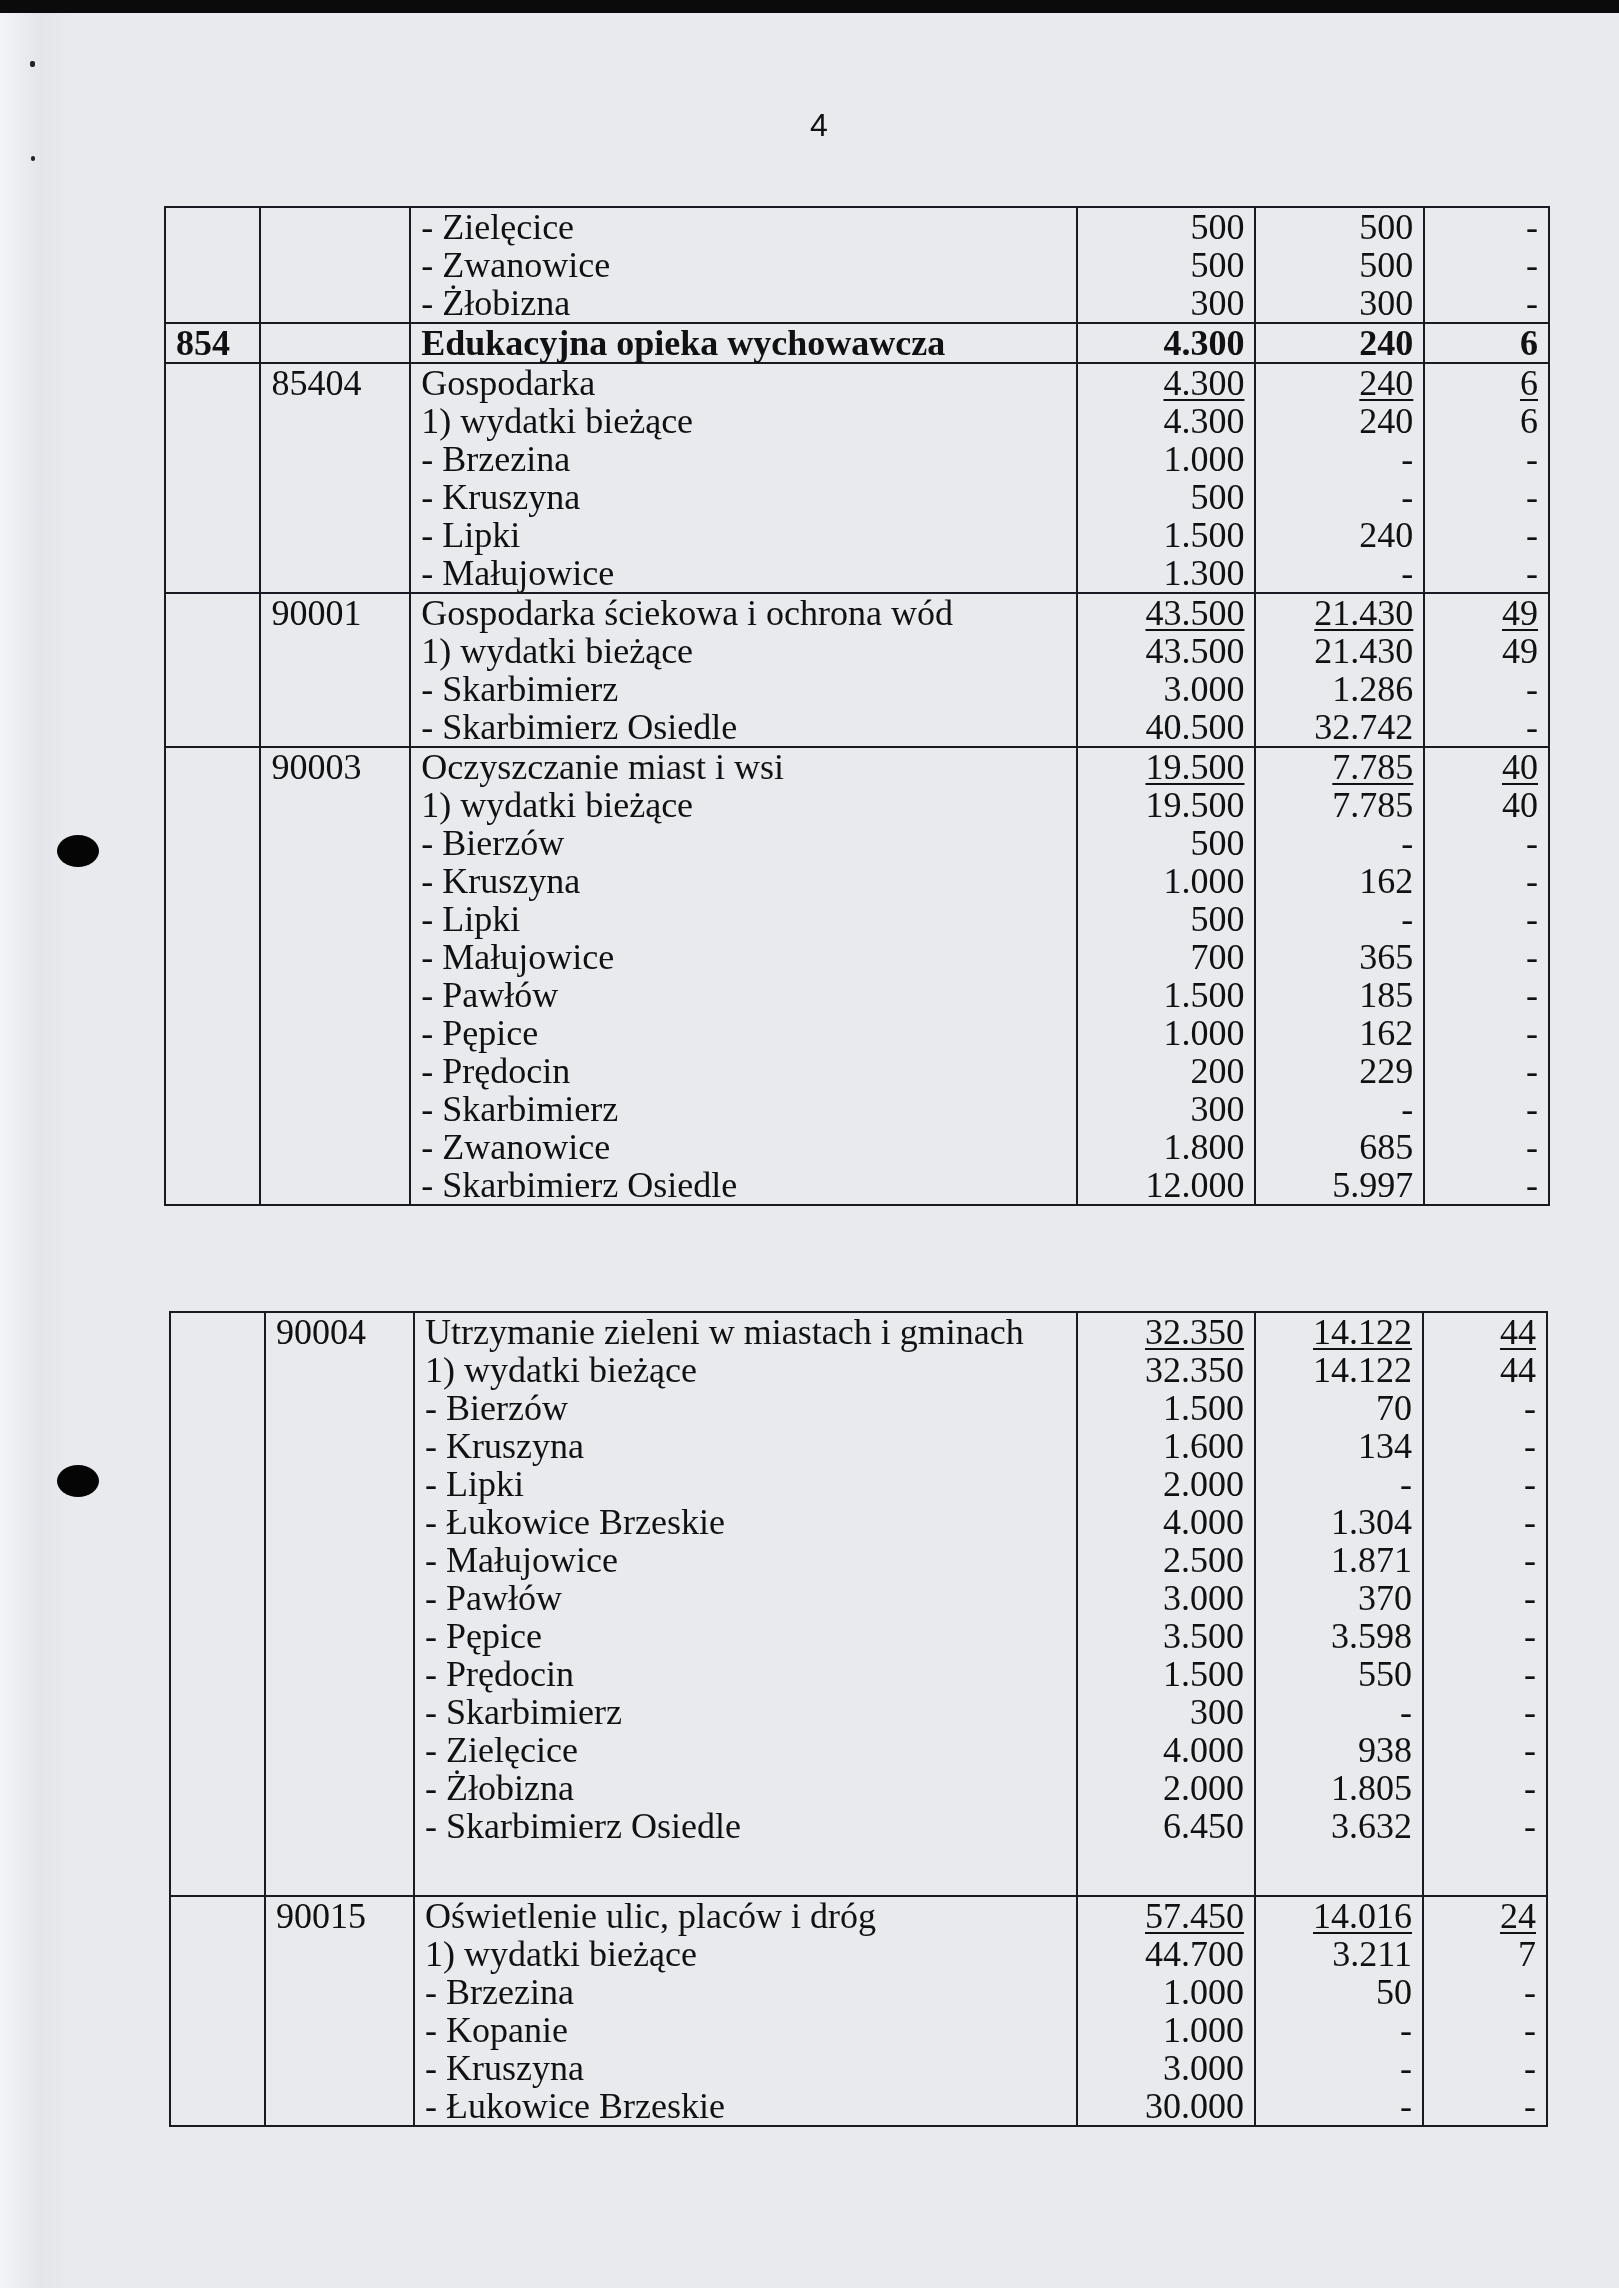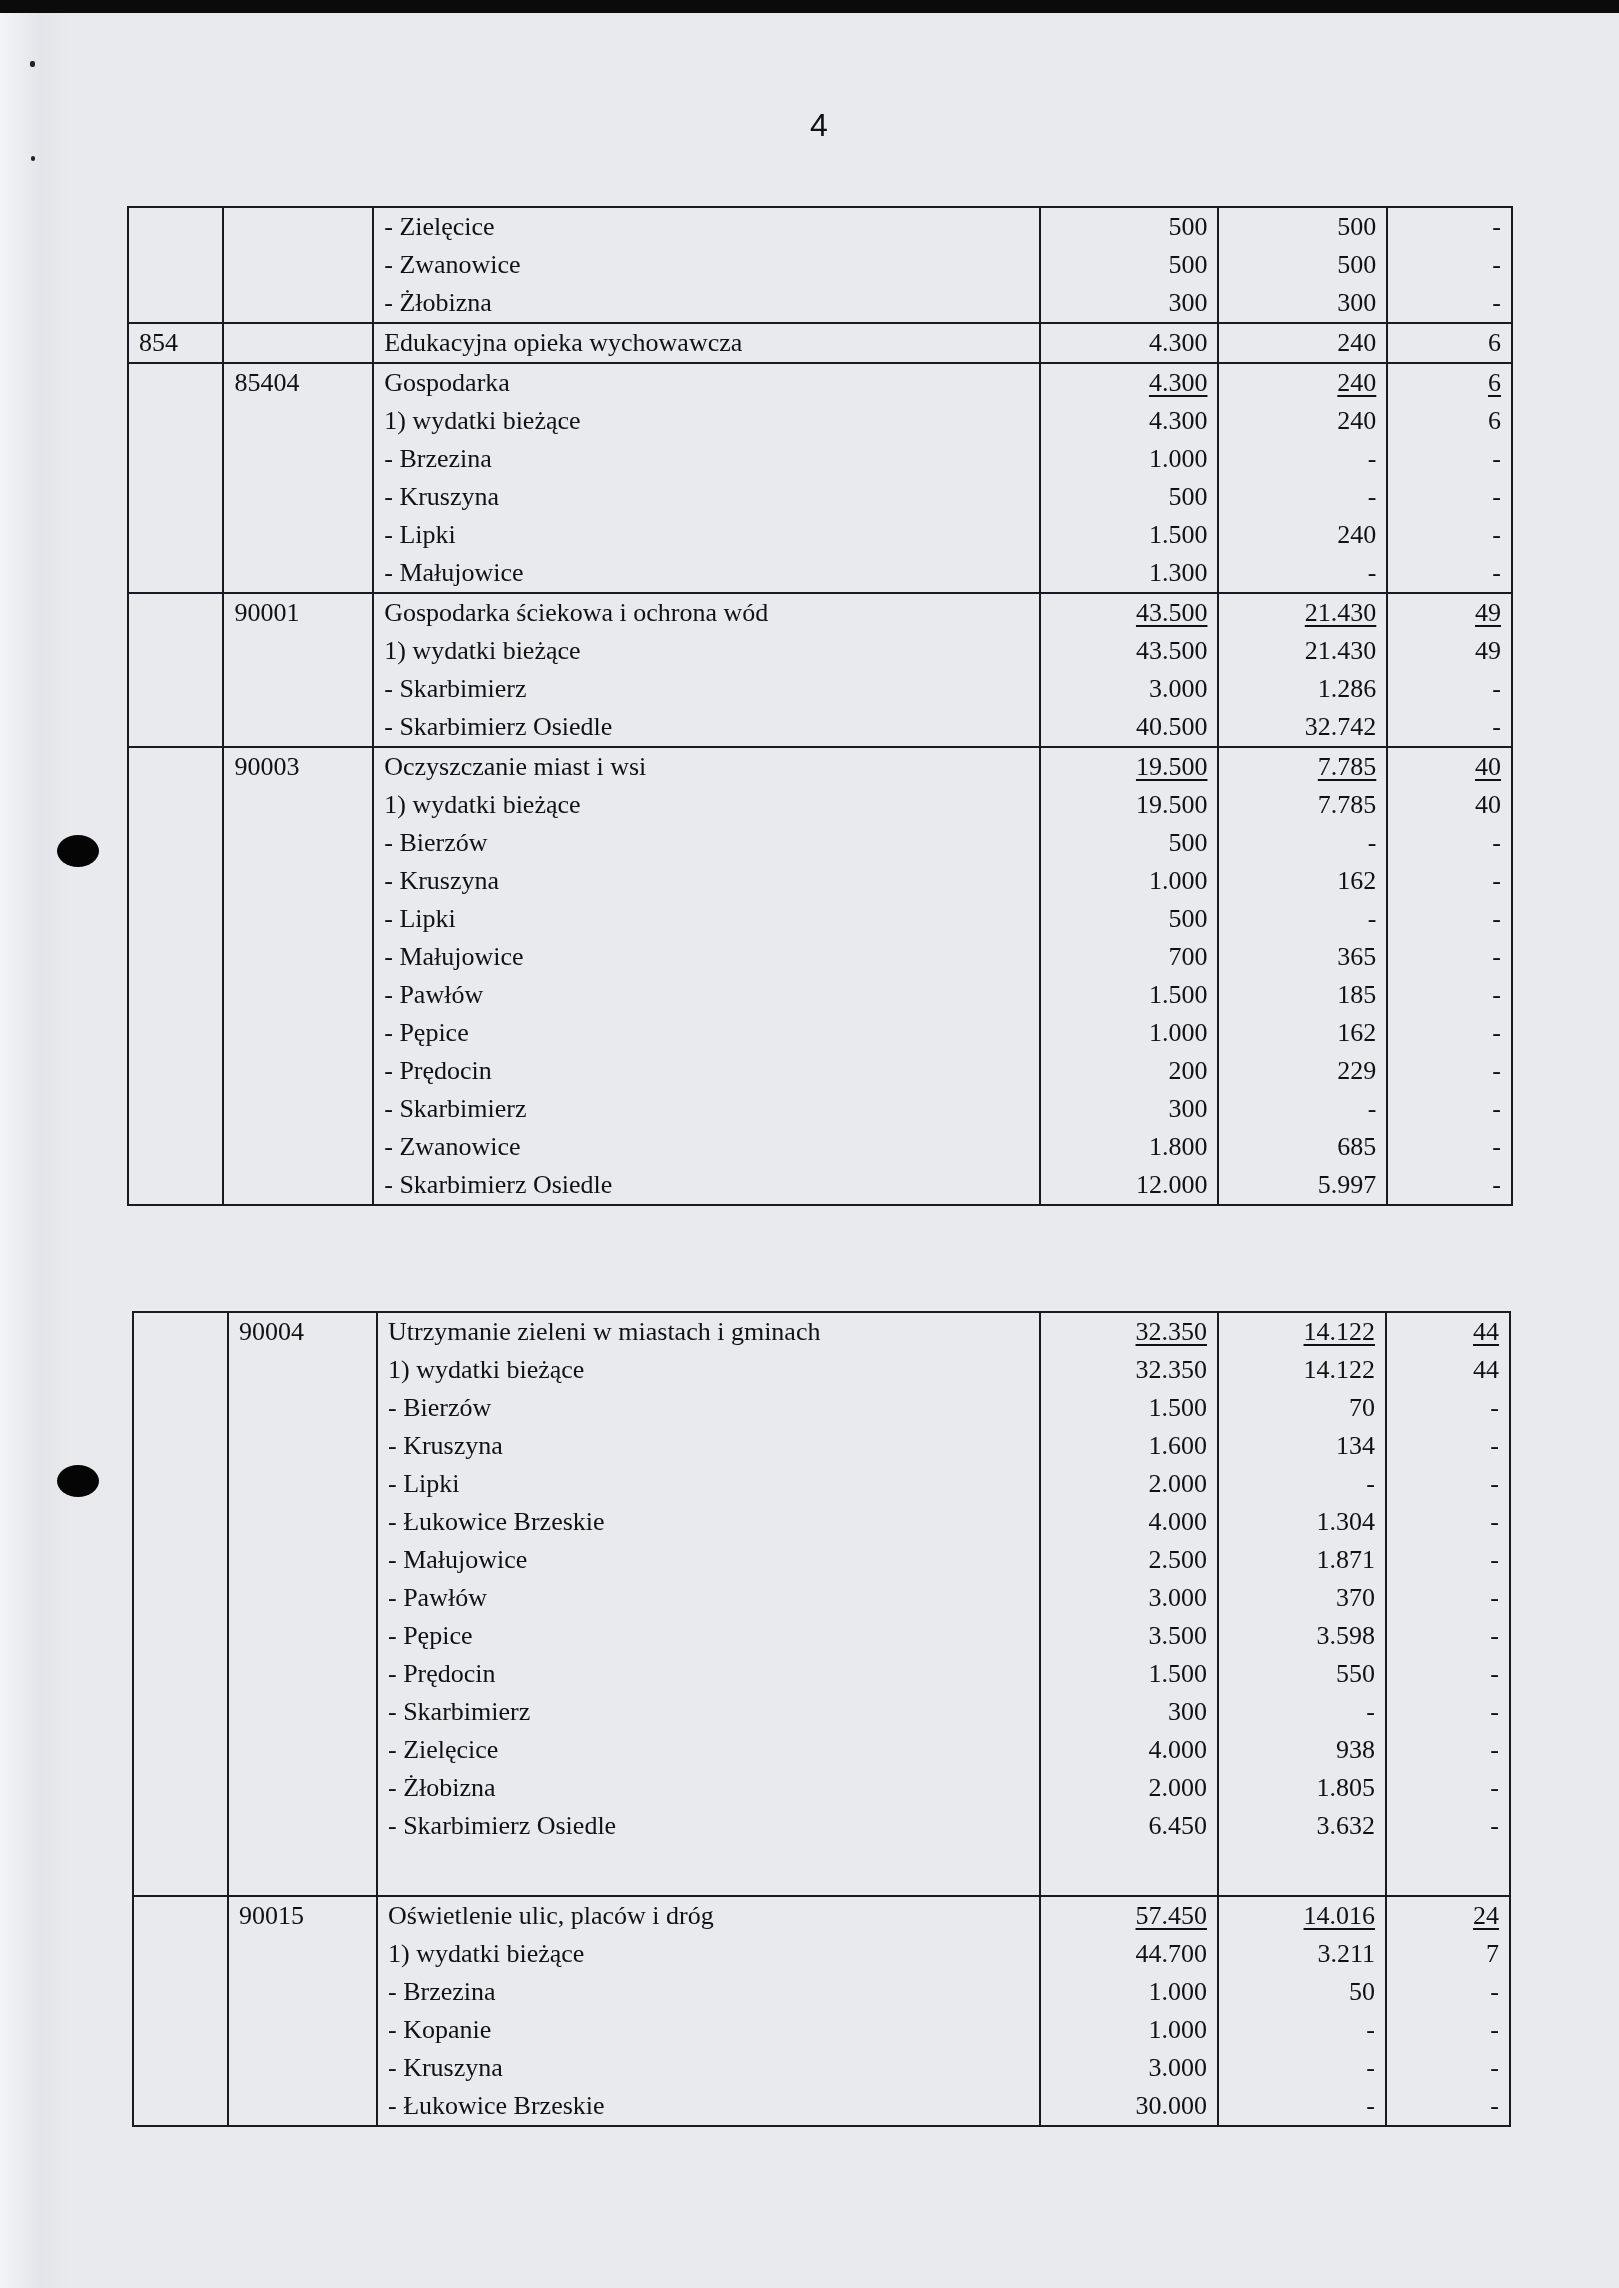--- a/index.html
+++ b/index.html
@@ -9,29 +9,29 @@
     font-family: "Liberation Serif", "DejaVu Serif", serif;
     color: #111;
   }
   .topbar { position: absolute; left: 0; top: 0; width: 1620px; height: 13px; background: #0b0b0b; }
   .paper-shade { position: absolute; left: 0; top: 13px; width: 69px; height: 2276px;
     background: linear-gradient(90deg, #f3f4f7 0%, #e4e5ea 60%, #e9eaee 100%); }
   .mark { position: absolute; background: #222; border-radius: 2px; }
   .hole { position: absolute; width: 42px; height: 32px; border-radius: 50%; background: #050505; }
   .page-number { position: absolute; left: 810px; top: 107px; font-size: 32px; font-family: "Liberation Sans", sans-serif; }
 
-  table.budget { position: absolute; border-collapse: collapse; table-layout: fixed; font-size: 26px; }
+  table.budget { position: absolute; border-collapse: collapse; table-layout: fixed; font-size: 36px; margin-left: 37px; }
   table.budget td { border: 2px solid #1a1a22; padding: 0 10px; vertical-align: top; line-height: 38px; }
   .t1 { left: 127px; top: 206px; width: 1386px; }
   .t2 { left: 132px; top: 1311px; width: 1210px; }
   col.c1 { width: 95px; } col.c2 { width: 149px; } col.c3 { width: 663px; }
   col.c4 { width: 178px; } col.c5 { width: 168px; } col.c6 { width: 124px; }
   .num { text-align: right; border-radius: 8px; }
   .line { display: block; white-space: nowrap; height: 38px; }
-  .bold { font-weight: normal; }
+  .bold { font-weight: bold; }
   .u { text-decoration: underline; text-decoration-thickness: 2px; text-underline-offset: 4px; }
   td.dept { font-weight: bold; }
   .spacer { height: 50px; display: block; }
 </style>
 </head>
 <body>
 
 <div class="topbar"></div>
 <div class="paper-shade"></div>
 <div class="mark" style="left:30px;top:61px;width:5px;height:6px;"></div>

